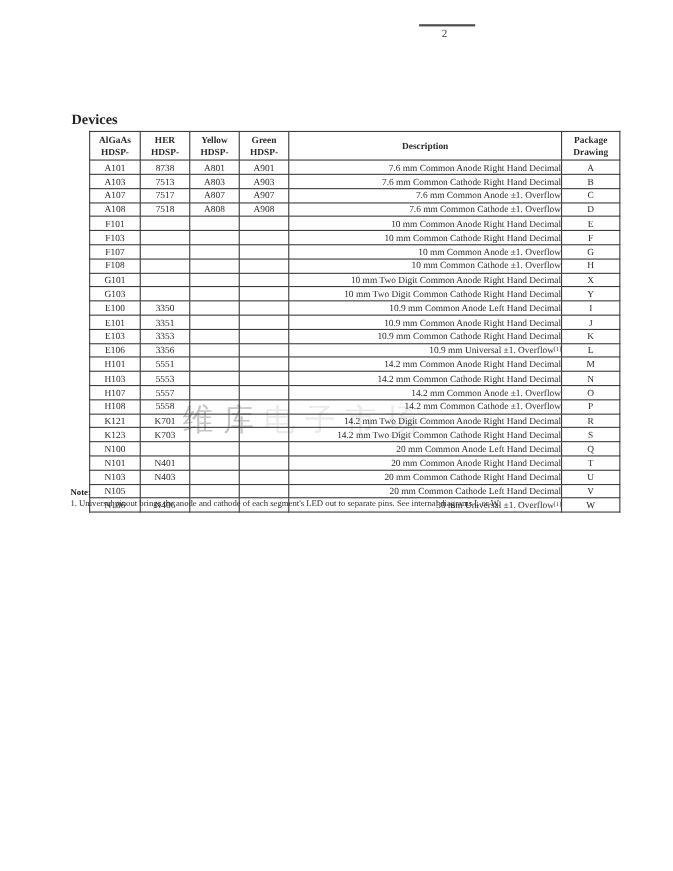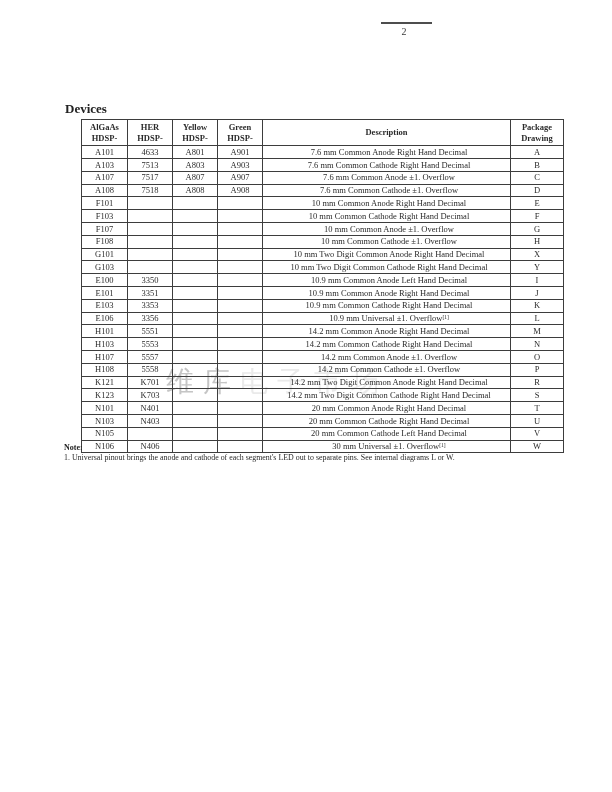--- a/index.html
+++ b/index.html
@@ -78,21 +78,21 @@
     padding: 2px 0;
     vertical-align: middle;
   }
   .device-table td {
     height: 11.8px;
     text-align: center;
     line-height: 1;
     vertical-align: middle;
   }
   .device-table td.col-description {
-    text-align: center;
+    text-align: right;
     padding-left: 5px;
   }
   .device-table sup {
     font-size: 5.5px;
     vertical-align: 2px;
     line-height: 0;
   }
   .col-w-algaas  { width: 46px; }
   .col-w-her     { width: 45px; }
   .col-w-yellow  { width: 45px; }
@@ -148,21 +148,21 @@
         <th>Green
 HDSP-</th>
         <th>Description</th>
         <th>Package
 Drawing</th>
       </tr>
   </thead>
   <tbody>
       <tr>
         <td class="col-algaas">A101</td>
-        <td class="col-her">4633</td>
+        <td class="col-her">8738</td>
         <td class="col-yellow">A801</td>
         <td class="col-green">A901</td>
         <td class="col-description"><span>7.6 mm Common Anode Right Hand Decimal</span></td>
         <td class="col-package">A</td>
       </tr>
       <tr>
         <td class="col-algaas">A103</td>
         <td class="col-her">7513</td>
         <td class="col-yellow">A803</td>
         <td class="col-green">A903</td>
@@ -307,20 +307,28 @@
       </tr>
       <tr>
         <td class="col-algaas">K123</td>
         <td class="col-her">K703</td>
         <td class="col-yellow"></td>
         <td class="col-green"></td>
         <td class="col-description"><span>14.2 mm Two Digit Common Cathode Right Hand Decimal</span></td>
         <td class="col-package">S</td>
       </tr>
       <tr>
+        <td class="col-algaas">N100</td>
+        <td class="col-her"></td>
+        <td class="col-yellow"></td>
+        <td class="col-green"></td>
+        <td class="col-description"><span>20 mm Common Anode Left Hand Decimal</span></td>
+        <td class="col-package">Q</td>
+      </tr>
+      <tr>
         <td class="col-algaas">N101</td>
         <td class="col-her">N401</td>
         <td class="col-yellow"></td>
         <td class="col-green"></td>
         <td class="col-description"><span>20 mm Common Anode Right Hand Decimal</span></td>
         <td class="col-package">T</td>
       </tr>
       <tr>
         <td class="col-algaas">N103</td>
         <td class="col-her">N403</td>

